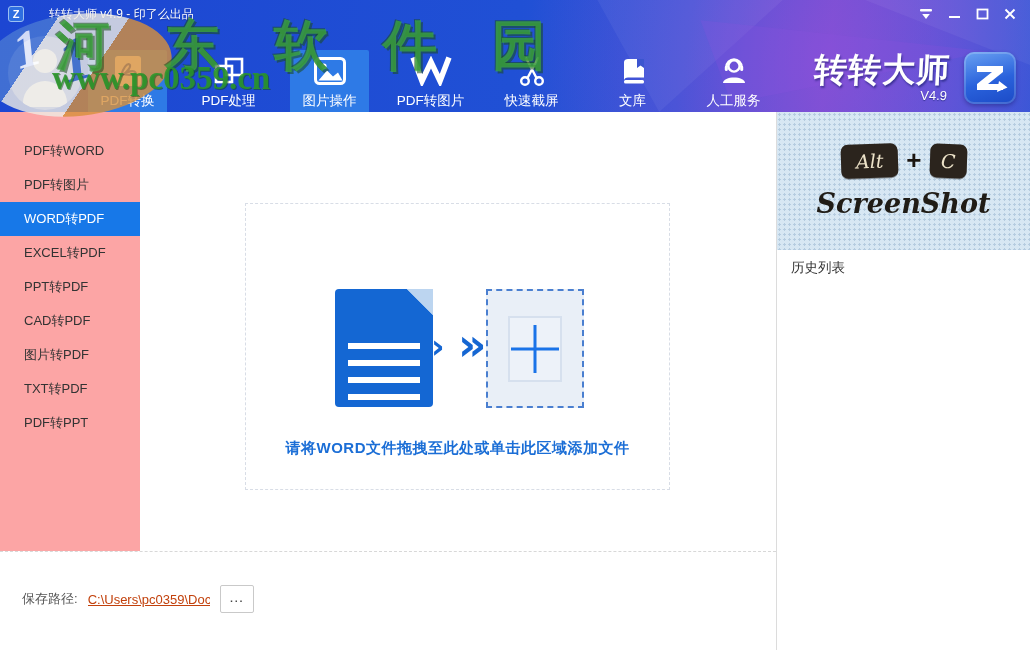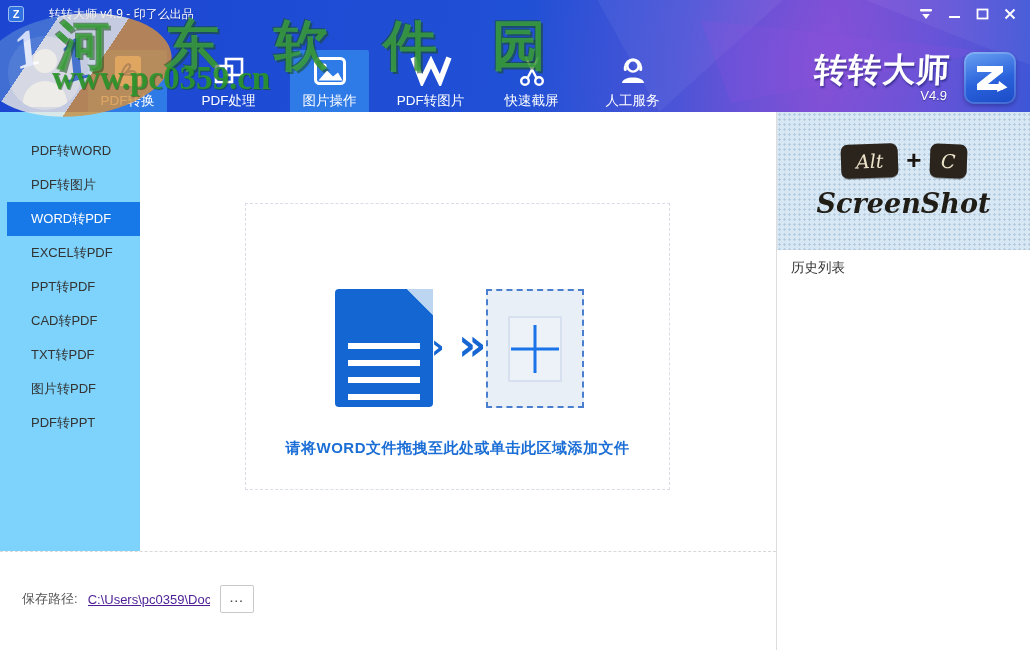--- a/index.html
+++ b/index.html
@@ -35,21 +35,21 @@
   .tab .ticon { height:34px; display:flex; align-items:center; justify-content:center; }
   .tab .tlabel { color:#fff; font-size:13.5px; margin-top:4px; white-space:nowrap; }
 
   .brand { position:absolute; right:14px; bottom:8px; display:flex; align-items:center; gap:14px; z-index:4; }
   .brand-text { text-align:right; transform:skewX(-3deg); }
   .brand-name { color:#fff; font-size:33px; font-weight:900; letter-spacing:1px; text-shadow:1px 2px 2px rgba(10,20,90,.5); line-height:1; }
   .brand-ver { color:#fff; font-size:13px; text-align:right; margin-top:2px; margin-right:2px; text-shadow:0 1px 1px rgba(10,20,90,.5); }
   .brand-badge { width:52px; height:52px; border-radius:10px; background:linear-gradient(165deg,#6aa2f2 0%,#2a62dc 55%,#1b4ac6 100%); box-shadow:inset 0 0 0 2px rgba(255,255,255,.18), 0 2px 4px rgba(0,0,60,.3); display:flex; align-items:center; justify-content:center; }
 
   
-  .sidebar { position:absolute; left:0; top:112px; width:168px; height:439px; background:#7dd3fc; border-right:1px solid #e4e4e4;padding-left:7px; }
+  .sidebar { position:absolute; left:0; top:112px; width:168px; height:439px; background:#fca5a5; border-right:1px solid #e4e4e4; }
   .side-item { height:34px; line-height:34px; padding-left:24px; font-size:13px; color:#333; cursor:pointer; white-space:nowrap; }
   .side-item.selected { background:#1778e8; color:#fff; }
   .side-list { margin-top:22px; }
 
   
   .main { position:absolute; left:140px; top:112px; width:636px; height:439px; background:#fff; }
   .dropzone { position:absolute; left:105px; top:91px; width:425px; height:287px; border:1px dashed #d8dde6; cursor:pointer; }
   .doc-icon { position:absolute; left:89px; top:85px; width:98px; height:118px; }
   .doc-page { position:absolute; inset:0; background:#1467d3; border-radius:4px; clip-path:polygon(0 0, calc(100% - 26px) 0, 100% 26px, 100% 100%, 0 100%); }
   .doc-fold { position:absolute; right:0; top:0; width:0; height:0; border-left:26px solid transparent; border-top:26px solid #bcd5f0; transform:translateY(0); border-radius:0 0 0 4px; }
@@ -73,21 +73,21 @@
   .key.alt { padding:6px 15px; transform:rotate(-2deg); }
   .key.c { padding:6px 11px; transform:rotate(2deg); }
   .key-plus { color:#1a1510; font-size:26px; font-weight:bold; }
   .promo-caption { margin-top:10px; font-family:"DejaVu Serif", serif; font-style:italic; font-weight:bold; font-size:27px; color:#201c16; }
   .history-title { position:absolute; left:14px; top:147px; font-size:13.5px; color:#333; }
 
   
   .bottombar { position:absolute; left:0; top:551px; width:776px; height:99px; background:#fff; border-top:1px dashed #d8d8d8;text-align:center; }
   .save-row { position:absolute; left:22px; top:33px; display:flex; align-items:center; gap:10px; }
   .save-label { font-size:13px; color:#555; }
-  .save-path { font-size:13px; color:#4c1d95; text-decoration:underline; display:inline-block; width:122px; overflow:hidden; white-space:nowrap; cursor:pointer; }
+  .save-path { font-size:13px; color:#c2410c; text-decoration:underline; display:inline-block; width:122px; overflow:hidden; white-space:nowrap; cursor:pointer; }
   .browse-btn { width:34px; height:28px; border:1px solid #c9c9c9; border-radius:2px; background:#fff; font-size:15px; color:#444; letter-spacing:1px; display:flex; align-items:center; justify-content:center; cursor:pointer; padding-bottom:6px; }
 
   
   .watermark { position:absolute; inset:0; pointer-events:none; z-index:40; }
   .wm-logo { position:absolute; left:-18px; top:14px; width:190px; height:102px; border-radius:50%; opacity:.8; transform:rotate(-6deg);
     background:linear-gradient(130deg,#4a79d4 0%,#4a79d4 30%,#efece4 30%,#efece4 58%,#d8913c 58%); overflow:hidden; }
   .wm-one { position:absolute; font-family:"Liberation Serif", serif; font-weight:bold; font-style:italic; }
   .wm-one.a { left:34px; top:0px; font-size:52px; color:#fff; transform:rotate(-10deg); }
   .wm-one.b { left:78px; top:10px; font-size:62px; color:#3a6cc8; transform:rotate(-10deg); }
   .wm-title { position:absolute; left:56px; top:10px; font-size:54px; font-weight:bold; letter-spacing:55px; white-space:nowrap;
@@ -179,20 +179,30 @@
           <svg width="30" height="32" viewBox="0 0 30 32">
               <circle cx="8" cy="26" r="3.8" fill="none" stroke="#fff" stroke-width="2.4"></circle>
               <circle cx="22" cy="26" r="3.8" fill="none" stroke="#fff" stroke-width="2.4"></circle>
               <path d="M10.5 23 L21 3 M19.5 23 L9 3" stroke="#fff" stroke-width="2.4" stroke-linecap="round"></path>
             </svg>
         </div>
         <div class="tlabel">快速截屏</div>
       </div>
       <div class="tab">
         <div class="ticon">
+          <svg width="30" height="30" viewBox="0 0 30 30">
+              <path d="M6 24.5 C6 22.5 8 21.5 10 21.5 L26 21.5 L26 3 L10 3 C8 3 6 4 6 6 Z" fill="#fff"></path>
+              <path d="M19 3 L19 12 L22.5 9.5 L26 12 L26 3 Z" fill="#3c55cf"></path>
+              <rect x="6" y="24" width="20" height="3.5" rx="1.5" fill="#fff"></rect>
+            </svg>
+        </div>
+        <div class="tlabel">文库</div>
+      </div>
+      <div class="tab">
+        <div class="ticon">
           <svg width="32" height="32" viewBox="0 0 32 32">
               <circle cx="16" cy="11" r="5.6" fill="none" stroke="#fff" stroke-width="2.4"></circle>
               <path d="M8.5 12 A 7.5 7.5 0 0 1 23.5 12" fill="none" stroke="#fff" stroke-width="2.4"></path>
               <rect x="6.8" y="10.5" width="3" height="5.5" rx="1.5" fill="#fff"></rect>
               <rect x="22.2" y="10.5" width="3" height="5.5" rx="1.5" fill="#fff"></rect>
               <path d="M5 28 C5 20.5 27 20.5 27 28 Z" fill="#fff"></path>
             </svg>
         </div>
         <div class="tlabel">人工服务</div>
       </div>
@@ -213,22 +223,22 @@
   </div>
 
   <div class="sidebar">
     <div class="side-list">
       <div class="side-item">PDF转WORD</div>
       <div class="side-item">PDF转图片</div>
       <div class="side-item selected">WORD转PDF</div>
       <div class="side-item">EXCEL转PDF</div>
       <div class="side-item">PPT转PDF</div>
       <div class="side-item">CAD转PDF</div>
+      <div class="side-item">图片转PDF</div>
       <div class="side-item">TXT转PDF</div>
-      <div class="side-item">图片转PDF</div>
       <div class="side-item">PDF转PPT</div>
     </div>
   </div>
 
   <div class="main">
     <div class="dropzone">
       <div class="doc-icon">
         <div class="doc-page"></div>
         <div class="doc-fold"></div>
         <div class="doc-line" style="top:54px;"></div>

